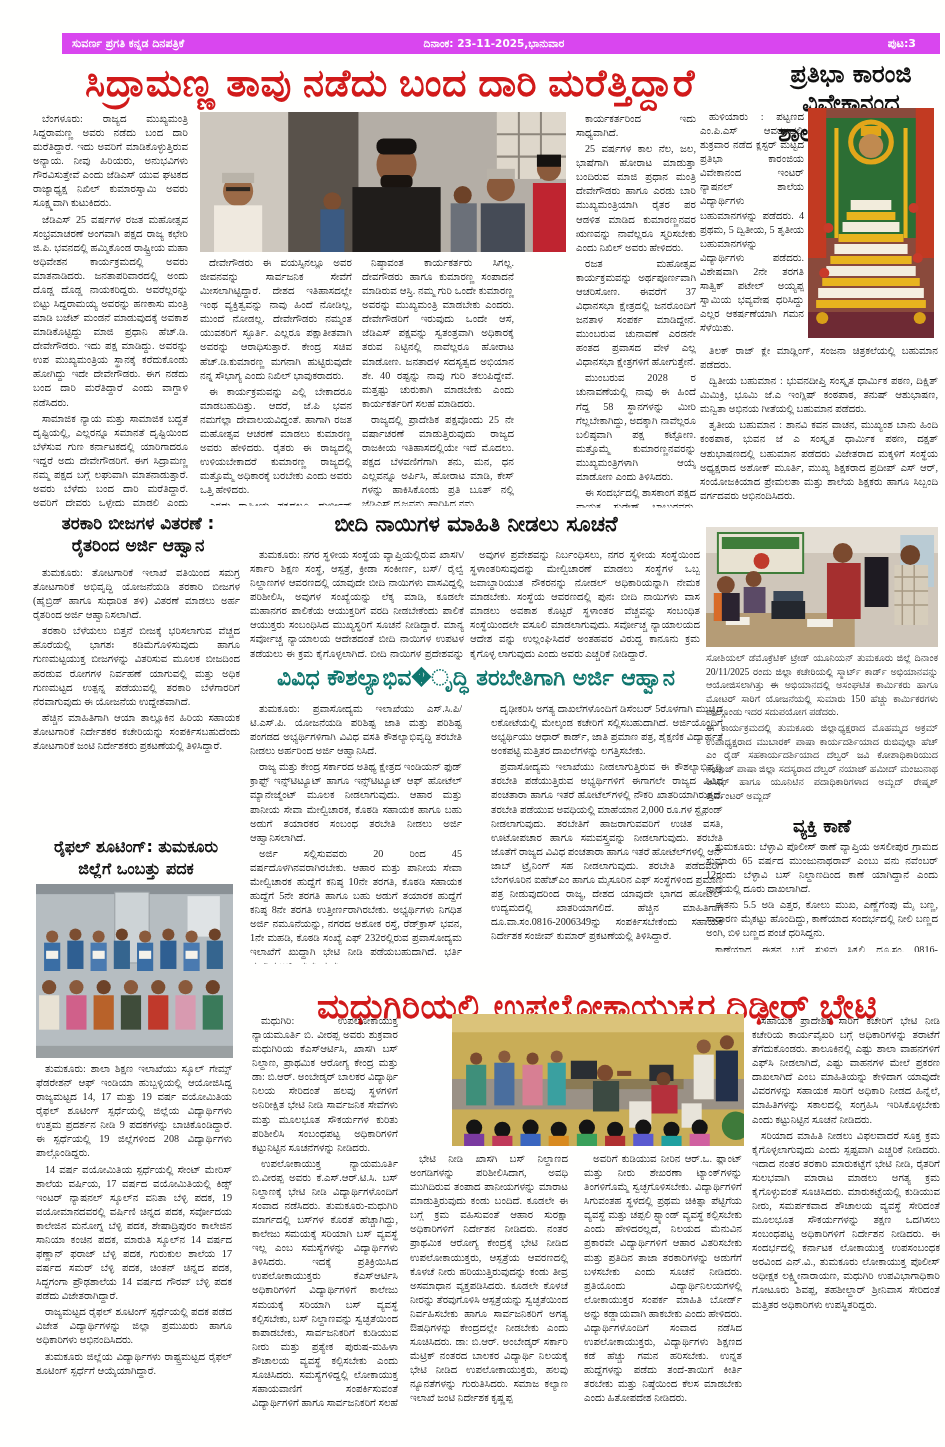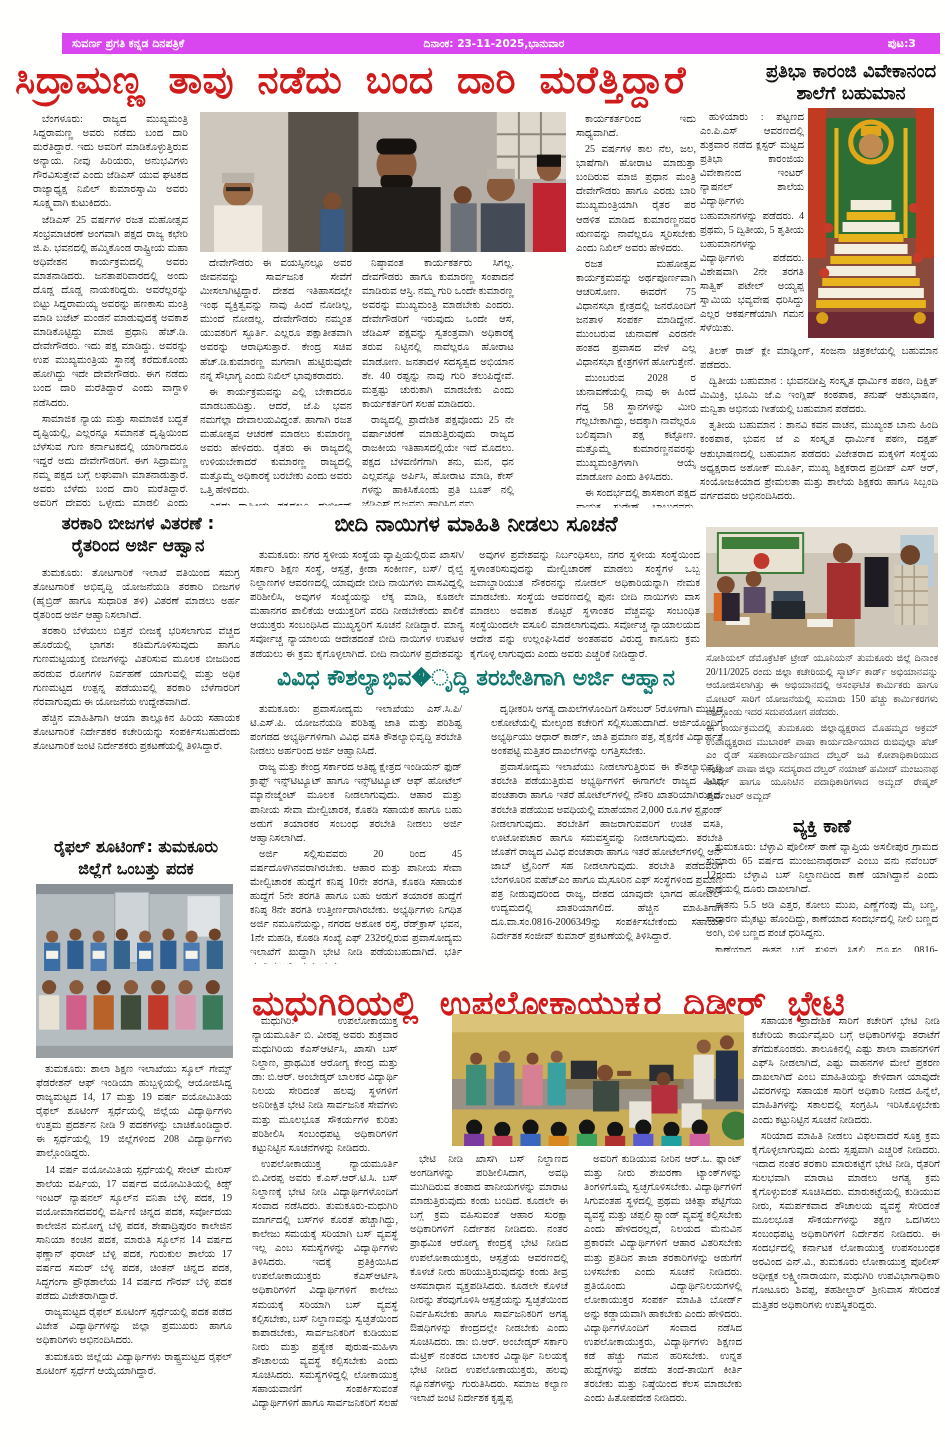--- a/index.html
+++ b/index.html
@@ -4,22 +4,22 @@
 <style>
   html,body{margin:0;padding:0;background:#ffffff;}
   #page{position:relative;width:945px;height:1447px;background:#fffffe;overflow:hidden;
         font-family:"Liberation Serif","DejaVu Sans",serif;color:#1b1b1b;}
   .abs{position:absolute;}
   .masthead{background:#d946ef;color:#ffffff;display:flex;align-items:center;
             font-family:"DejaVu Sans",sans-serif;font-weight:bold;font-size:11px;}
   .masthead .mh-left{flex:1;padding-left:10px;text-align:left;}
   .masthead .mh-center{flex:1.4;text-align:center;font-size:10.5px;}
   .masthead .mh-right{flex:1;text-align:right;padding-right:24px;}
-  .hl-red-xl{color:#d11a1a;font-weight:bold;text-align:left;font-size:38px;line-height:1.22;
-             font-family:Liberation Mono, monospace;letter-spacing:.5px;white-space:nowrap;}
+  .hl-red-xl{color:#d11a1a;font-weight:bold;text-align:center;font-size:38px;line-height:1.22;
+             font-family:Liberation Sans, sans-serif;letter-spacing:.5px;white-space:nowrap;}
   .hl-red-md{color:#0f766e;font-weight:bold;text-align:center;font-size:22px;line-height:1.2;
              font-family:"DejaVu Sans",sans-serif;}
   .hl-blk{color:#111;font-weight:bold;text-align:center;font-family:"DejaVu Sans",sans-serif;}
   .tcol{font-size:10.2px;line-height:1.38;text-align:justify;overflow:hidden;}
   .tcol p{margin:0 0 2px 0;text-indent:9px;}
   .caption p{font-weight:normal;text-indent:0;font-size:9.6px;line-height:1.42;}
   .photo{overflow:hidden;background:#d8d2c8;}
   .photo svg{display:block;width:100%;height:100%;}
 </style>
 </head>
@@ -28,21 +28,21 @@
 <div id="page">
 
   <div class="abs masthead" style="left:62px;top:33px;width:878px;height:21px;">
     <span class="mh-left">ಸುವರ್ಣ ಪ್ರಗತಿ ಕನ್ನಡ ದಿನಪತ್ರಿಕೆ</span>
     <span class="mh-center">ದಿನಾಂಕ: 23-11-2025,ಭಾನುವಾರ</span>
     <span class="mh-right">ಪುಟ:3</span>
   </div>
 
   <div class="abs hl-red-xl" style="left:15px;top:60px;width:750px;">ಸಿದ್ರಾಮಣ್ಣ ತಾವು ನಡೆದು ಬಂದ ದಾರಿ ಮರೆತ್ತಿದ್ದಾರೆ</div>
 
-  <div class="abs hl-blk" style="left:760px;top:60px;width:182px;font-size:18px;line-height:1.22;">
+  <div class="abs hl-blk" style="left:760px;top:60px;width:182px;font-size:24px;line-height:1.22;">
     <span>ಪ್ರತಿಭಾ ಕಾರಂಜಿ ವಿವೇಕಾನಂದ</span><br>
     <span>ಶಾಲೆಗೆ ಬಹುಮಾನ</span>
   </div>
 
   <div class="abs tcol" style="left:33px;top:112px;width:155px;height:396px;">
       <p>ಬೆಂಗಳೂರು: ರಾಜ್ಯದ ಮುಖ್ಯಮಂತ್ರಿ ಸಿದ್ದರಾಮಣ್ಣ ಅವರು ನಡೆದು ಬಂದ ದಾರಿ ಮರೆತಿದ್ದಾರೆ. ಇದು ಅವರಿಗೆ ಮಾಡಿಕೊಳ್ಳುತ್ತಿರುವ ಅನ್ಯಾಯ. ನೀವು ಹಿರಿಯರು, ಅನುಭವಿಗಳು ಗೌರವಿಸುತ್ತೇವೆ ಎಂದು ಜೆಡಿಎಸ್ ಯುವ ಘಟಕದ ರಾಜ್ಯಾಧ್ಯಕ್ಷ ನಿಖಿಲ್ ಕುಮಾರಸ್ವಾಮಿ ಅವರು ಸೂಕ್ಷ್ಮವಾಗಿ ಕುಟುಕಿದರು.</p>
       <p>ಜೆಡಿಎಸ್ 25 ವರ್ಷಗಳ ರಜತ ಮಹೋತ್ಸವ ಸಂಭ್ರಮಾಚರಣೆ ಅಂಗವಾಗಿ ಪಕ್ಷದ ರಾಜ್ಯ ಕಛೇರಿ ಜಿ.ಪಿ. ಭವನದಲ್ಲಿ ಹಮ್ಮಿಕೊಂಡ ರಾಷ್ಟ್ರೀಯ ಮಹಾ ಅಧಿವೇಶನ ಕಾರ್ಯಕ್ರಮದಲ್ಲಿ ಅವರು ಮಾತನಾಡಿದರು. ಜನತಾಪರಿವಾರದಲ್ಲಿ ಅಂದು ದೊಡ್ಡ ದೊಡ್ಡ ನಾಯಕರಿದ್ದರು. ಅವರೆಲ್ಲರನ್ನು ಬಿಟ್ಟು ಸಿದ್ದರಾಮಯ್ಯ ಅವರನ್ನು ಹಣಕಾಸು ಮಂತ್ರಿ ಮಾಡಿ ಬಜೆಟ್ ಮಂಡನೆ ಮಾಡುವುದಕ್ಕೆ ಅವಕಾಶ ಮಾಡಿಕೊಟ್ಟಿದ್ದು ಮಾಜಿ ಪ್ರಧಾನಿ ಹೆಚ್.ಡಿ. ದೇವೇಗೌಡರು. ಇದು ಪಕ್ಷ ಮಾಡಿದ್ದು. ಅವರನ್ನು ಉಪ ಮುಖ್ಯಮಂತ್ರಿಯ ಸ್ಥಾನಕ್ಕೆ ಕರೆದುಕೊಂಡು ಹೋಗಿದ್ದು ಇದೇ ದೇವೇಗೌಡರು. ಈಗ ನಡೆದು ಬಂದ ದಾರಿ ಮರೆತಿದ್ದಾರೆ ಎಂದು ವಾಗ್ದಾಳಿ ನಡೆಸಿದರು.</p>
       <p>ಸಾಮಾಜಿಕ ನ್ಯಾಯ ಮತ್ತು ಸಾಮಾಜಿಕ ಬದ್ಧತೆ ದೃಷ್ಟಿಯಲ್ಲಿ, ಎಲ್ಲರನ್ನೂ ಸಮಾನತೆ ದೃಷ್ಟಿಯಿಂದ ಬೆಳೆಸುವ ಗುಣ ಕರ್ನಾಟಕದಲ್ಲಿ ಯಾರಿಗಾದರೂ ಇದ್ದರೆ ಅದು ದೇವೇಗೌಡರಿಗೆ. ಈಗ ಸಿದ್ರಾಮಣ್ಣ ನಮ್ಮ ಪಕ್ಷದ ಬಗ್ಗೆ ಲಘುವಾಗಿ ಮಾತನಾಡುತ್ತಾರೆ. ಅವರು ಬೆಳೆದು ಬಂದ ದಾರಿ ಮರೆತಿದ್ದಾರೆ. ಅವರಿಗೆ ದೇವರು ಒಳ್ಳೇದು ಮಾಡಲಿ ಎಂದು ಅವರು ಹೇಳಿದರು.</p>
     </div>
 
@@ -79,21 +79,21 @@
       <p>ಈ ಕಾರ್ಯಕ್ರಮವನ್ನು ಎಲ್ಲಿ ಬೇಕಾದರೂ ಮಾಡಬಹುದಿತ್ತು. ಆದರೆ, ಜೆ.ಪಿ ಭವನ ನಮಗೆಲ್ಲಾ ದೇವಾಲಯವಿದ್ದಂತೆ. ಹಾಗಾಗಿ ರಜತ ಮಹೋತ್ಸವ ಆಚರಣೆ ಮಾಡಲು ಕುಮಾರಣ್ಣ ಅವರು ಹೇಳಿದರು. ರೈತರು ಈ ರಾಜ್ಯದಲ್ಲಿ ಉಳಿಯಬೇಕಾದರೆ ಕುಮಾರಣ್ಣ ರಾಜ್ಯದಲ್ಲಿ ಮತ್ತೊಮ್ಮೆ ಅಧಿಕಾರಕ್ಕೆ ಬರಬೇಕು ಎಂದು ಅವರು ಒತ್ತಿ ಹೇಳಿದರು.</p>
       <p>ಎರಡು ರಾಷ್ಟ್ರೀಯ ಪಕ್ಷದಲ್ಲೂ ದುರ್ಬೀನ್ ಹಾಕಿ ಹುಡುಕಿದರೂ ಜೆಡಿಎಸ್ ಪಕ್ಷದಲ್ಲಿರುವಂತ</p>
     </div>
   <div class="abs tcol" style="left:362px;top:256px;width:152px;height:250px;">
       <p>ನಿಷ್ಠಾವಂತ ಕಾರ್ಯಕರ್ತರು ಸಿಗಲ್ಲ. ದೇವಗೌಡರು ಹಾಗೂ ಕುಮಾರಣ್ಣ ಸಂಪಾದನೆ ಮಾಡಿರುವ ಆಸ್ತಿ. ನಮ್ಮ ಗುರಿ ಒಂದೇ ಕುಮಾರಣ್ಣ ಅವರನ್ನು ಮುಖ್ಯಮಂತ್ರಿ ಮಾಡಬೇಕು ಎಂದರು. ದೇವೇಗೌಡರಿಗೆ ಇರುವುದು ಒಂದೇ ಆಸೆ, ಜೆಡಿಎಸ್ ಪಕ್ಷವನ್ನು ಸ್ವತಂತ್ರವಾಗಿ ಅಧಿಕಾರಕ್ಕೆ ತರುವ ನಿಟ್ಟಿನಲ್ಲಿ ನಾವೆಲ್ಲರೂ ಹೋರಾಟ ಮಾಡೋಣ. ಜನತಾದಳ ಸದಸ್ಯತ್ವದ ಅಭಿಯಾನ ಶೇ. 40 ರಷ್ಟನ್ನು ನಾವು ಗುರಿ ತಲುಪಿದ್ದೇವೆ. ಮತ್ತಷ್ಟು ಚುರುಕಾಗಿ ಮಾಡಬೇಕು ಎಂದು ಕಾರ್ಯಕರ್ತರಿಗೆ ಸಲಹೆ ಮಾಡಿದರು.</p>
       <p>ರಾಜ್ಯದಲ್ಲಿ ಪ್ರಾದೇಶಿಕ ಪಕ್ಷವೊಂದು 25 ನೇ ವರ್ಷಾಚರಣೆ ಮಾಡುತ್ತಿರುವುದು ರಾಜ್ಯದ ರಾಜಕೀಯ ಇತಿಹಾಸದಲ್ಲಿಯೇ ಇದೆ ಮೊದಲು. ಪಕ್ಷದ ಬೆಳವಣಿಗೆಗಾಗಿ ತನು, ಮನ, ಧನ ಎಲ್ಲವನ್ನೂ ಅರ್ಪಿಸಿ, ಹೋರಾಟ ಮಾಡಿ, ಕೇಸ್ ಗಳನ್ನು ಹಾಕಿಸಿಕೊಂಡು ಪ್ರತಿ ಬೂತ್ ನಲ್ಲಿ ಜೆಡಿಎಸ್ ಧ್ವಜವನ್ನು ಹಾರಿಸಿದ ನಮ್ಮ</p>
     </div>
   <div class="abs tcol" style="left:576px;top:112px;width:120px;height:396px;">
       <p>ಕಾರ್ಯಕರ್ತರಿಂದ ಇದು ಸಾಧ್ಯವಾಗಿದೆ.</p>
       <p>25 ವರ್ಷಗಳ ಕಾಲ ನೆಲ, ಜಲ, ಭಾಷೆಗಾಗಿ ಹೋರಾಟ ಮಾಡುತ್ತಾ ಬಂದಿರುವ ಮಾಜಿ ಪ್ರಧಾನ ಮಂತ್ರಿ ದೇವೇಗೌಡರು ಹಾಗೂ ಎರಡು ಬಾರಿ ಮುಖ್ಯಮಂತ್ರಿಯಾಗಿ ರೈತರ ಪರ ಆಡಳಿತ ಮಾಡಿದ ಕುಮಾರಣ್ಣನವರ ಋಣವನ್ನು ನಾವೆಲ್ಲರೂ ಸ್ಮರಿಸಬೇಕು ಎಂದು ನಿಖಿಲ್ ಅವರು ಹೇಳಿದರು.</p>
-      <p>ರಜತ ಮಹೋತ್ಸವ ಕಾರ್ಯಕ್ರಮವನ್ನು ಅರ್ಥಪೂರ್ಣವಾಗಿ ಆಚರಿಸೋಣ. ಈವರೆಗೆ 75 ವಿಧಾನಸಭಾ ಕ್ಷೇತ್ರದಲ್ಲಿ ಜನರೊಂದಿಗೆ ಜನತಾಳ ಸಂಪರ್ಕ ಮಾಡಿದ್ದೇನೆ. ಮುಂಬರುವ ಚುನಾವಣೆ ಎರಡನೇ ಹಂತದ ಪ್ರವಾಸದ ವೇಳೆ ಎಲ್ಲ ವಿಧಾನಸಭಾ ಕ್ಷೇತ್ರಗಳಿಗೆ ಹೋಗುತ್ತೇನೆ.</p>
+      <p>ರಜತ ಮಹೋತ್ಸವ ಕಾರ್ಯಕ್ರಮವನ್ನು ಅರ್ಥಪೂರ್ಣವಾಗಿ ಆಚರಿಸೋಣ. ಈವರೆಗೆ 37 ವಿಧಾನಸಭಾ ಕ್ಷೇತ್ರದಲ್ಲಿ ಜನರೊಂದಿಗೆ ಜನತಾಳ ಸಂಪರ್ಕ ಮಾಡಿದ್ದೇನೆ. ಮುಂಬರುವ ಚುನಾವಣೆ ಎರಡನೇ ಹಂತದ ಪ್ರವಾಸದ ವೇಳೆ ಎಲ್ಲ ವಿಧಾನಸಭಾ ಕ್ಷೇತ್ರಗಳಿಗೆ ಹೋಗುತ್ತೇನೆ.</p>
       <p>ಮುಂಬರುವ 2028 ರ ಚುನಾವಣೆಯಲ್ಲಿ ನಾವು ಈ ಹಿಂದೆ ಗೆದ್ದ 58 ಸ್ಥಾನಗಳನ್ನು ಮೀರಿ ಗೆಲ್ಲಬೇಕಾಗಿದ್ದು, ಅದಕ್ಕಾಗಿ ನಾವೆಲ್ಲರೂ ಬಲಿಷ್ಠವಾಗಿ ಪಕ್ಷ ಕಟ್ಟೋಣ. ಮತ್ತೊಮ್ಮೆ ಕುಮಾರಣ್ಣನವರನ್ನು ಮುಖ್ಯಮಂತ್ರಿಗಳಾಗಿ ಆಯ್ಕೆ ಮಾಡೋಣ ಎಂದು ತಿಳಿಸಿದರು.</p>
       <p>ಈ ಸಂದರ್ಭದಲ್ಲಿ ಶಾಸಕಾಂಗ ಪಕ್ಷದ ನಾಯಕ ಸುರೇಶ್ ಬಾಬುರವರು, ಕೋರ ಕಮೀಟಿ ಅಧ್ಯಕ್ಷ ಕೃಷ್ಣಾರೆಡ್ಡಿ ರವರು, ಸಂಸದರಾದ ಮಲ್ಲೇಶ್ ಬಾಬುರವರು, ವಿವಿಧ ರಾಜ್ಯಗಳ ಪ್ರತಿನಿಧಿಗಳು, ಶಾಸಕರು, ಮಾಜಿ ಸಚಿವರು, ಮಾಜಿ ಶಾಸಕರು, ವಿಧಾನಪರಿಷತ್ ಸದಸ್ಯರು, ಜಿಲ್ಲಾ ಘಟಕಗಳ ಅಧ್ಯಕ್ಷರು ಹಾಗೂ ಆಹ್ವಾನಿತ ನಾಯಕರು, ಸಾವಿರಾರು ಕಾರ್ಯಕರ್ತರು ಉಪಸ್ಥಿತರಿದ್ದರು.</p>
     </div>
 
   <div class="abs tcol" style="left:700px;top:110px;width:104px;height:230px;">
       <p>ಹುಳಿಯಾರು : ಪಟ್ಟಣದ ಎಂ.ಪಿ.ಎಸ್ ಆವರಣದಲ್ಲಿ ಶುಕ್ರವಾರ ನಡೆದ ಕ್ಲಸ್ಟರ್ ಮಟ್ಟದ ಪ್ರತಿಭಾ ಕಾರಂಜಿಯ ವಿವೇಕಾನಂದ ಇಂಟರ್ ನ್ಯಾಷನಲ್ ಶಾಲೆಯ ವಿದ್ಯಾರ್ಥಿಗಳು ಬಹುಮಾನಗಳನ್ನು ಪಡೆದರು. 4 ಪ್ರಥಮ, 5 ದ್ವಿತೀಯ, 5 ತೃತೀಯ ಬಹುಮಾನಗಳನ್ನು ವಿದ್ಯಾರ್ಥಿಗಳು ಪಡೆದರು. ವಿಶೇಷವಾಗಿ 2ನೇ ತರಗತಿ ಸಾತ್ವಿಕ್ ಪಟೇಲ್ ಅಯ್ಯಪ್ಪ ಸ್ವಾಮಿಯ ಭವ್ಯವೇಷ ಧರಿಸಿದ್ದು ಎಲ್ಲರ ಆಕರ್ಷಣೆಯಾಗಿ ಗಮನ ಸೆಳೆಯಿತು.</p>
       <p>ಪ್ರಥಮ ಬಹುಮಾನ : ಭವ್ಯವೇಷ ಸಾತ್ವಿಕ್ ಪಟೇಲ್, ಸಾಯಿ ಮೇಘನಾ ಕಥೆ ಹೇಳುವುದು,</p>
     </div>
 
   <div class="abs photo" style="left:808px;top:108px;width:126px;height:230px;">

